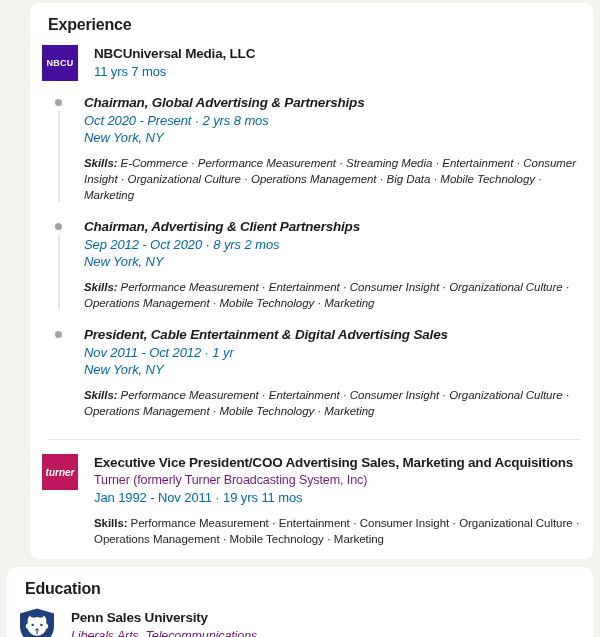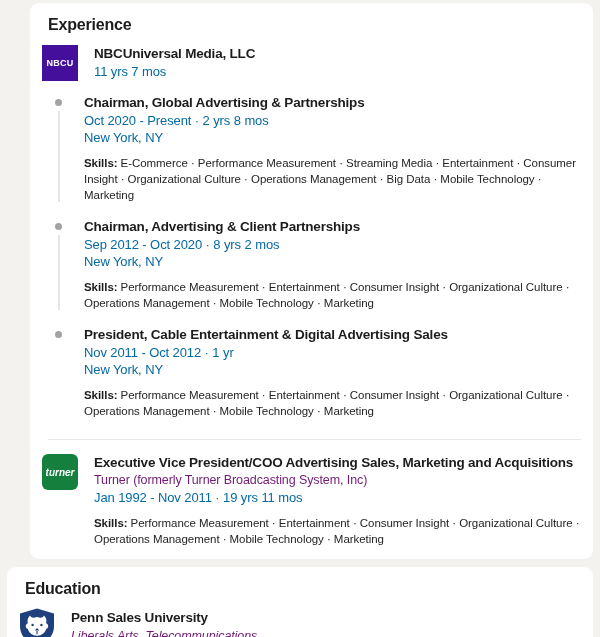--- a/index.html
+++ b/index.html
@@ -28,21 +28,21 @@
   .entry { display: flex; gap: 16px; }
   .logo {
     width: 36px; height: 36px;
     flex: none;
     display: flex; align-items: center; justify-content: center;
     font-weight: 700;
     color: #ffffff;
     cursor: pointer;
   }
   .logo.nbcu   { background: #44109B; font-size: 9px; letter-spacing: 0.2px; }
-  .logo.turner { background: #15803d; font-size: 10px; font-style: italic; font-weight: 700; border-radius: 6px; }
+  .logo.turner { background: #be185d; font-size: 10px; font-style: italic; font-weight: 700; }
   .logo.school { background: transparent; }
   .entry-title, .company-name, .school-name {
     font-size: 13.5px;
     font-weight: 700;
     color: #1c1c1c;
     line-height: 18px;
     letter-spacing: -0.2px;
     cursor: pointer;
   }
   .sub {
@@ -72,21 +72,21 @@
   .tl .dot {
     position: absolute; left: 13px; top: 5px;
     width: 7px; height: 7px; border-radius: 50%;
     background: #a3a3a1;
   }
   .tl .line {
     position: absolute; left: 16px; top: 17px; bottom: 1px;
     width: 2px; background: #e7e5e1;
   }
   .position:last-child .tl .line { display: none; }
-  .pos-content { flex: 1; min-width: 0; }
+  .pos-content { flex: 1; min-width: 0; font-style: italic; }
   .divider {
     border: none;
     border-top: 1px solid #e8e6e2;
     margin: 5px 0 14px 6px;
   }
   .turner-content { flex: 1; min-width: 0; }
   .edu-meta .plain { margin-top: 1px; font-style: italic; }
 </style>
 </head>
 <body>

